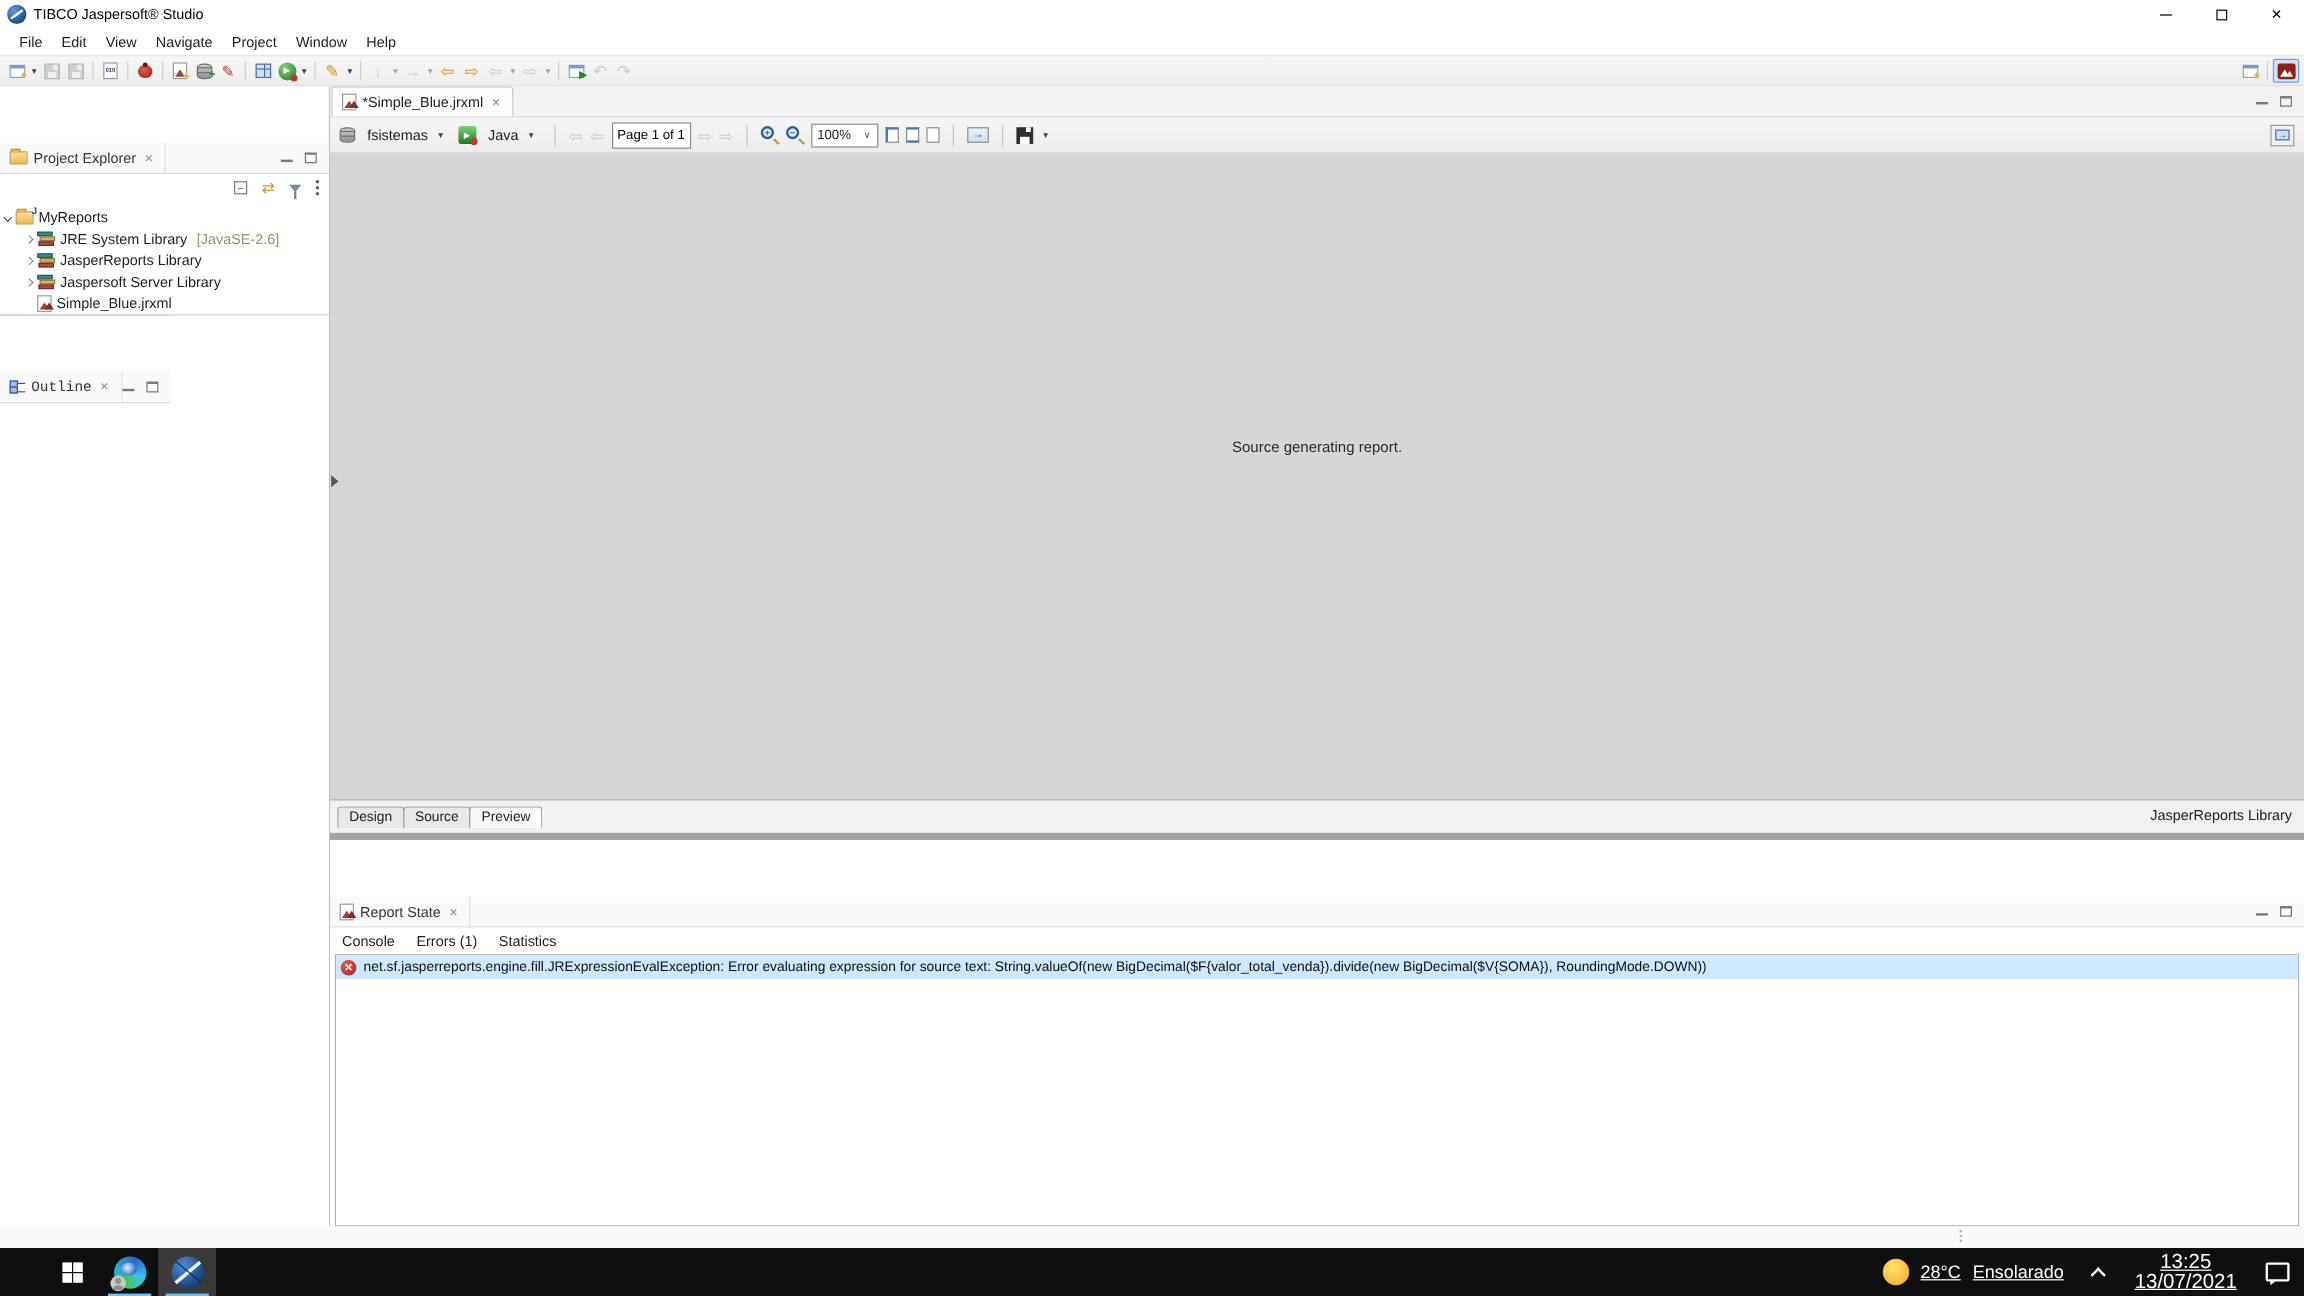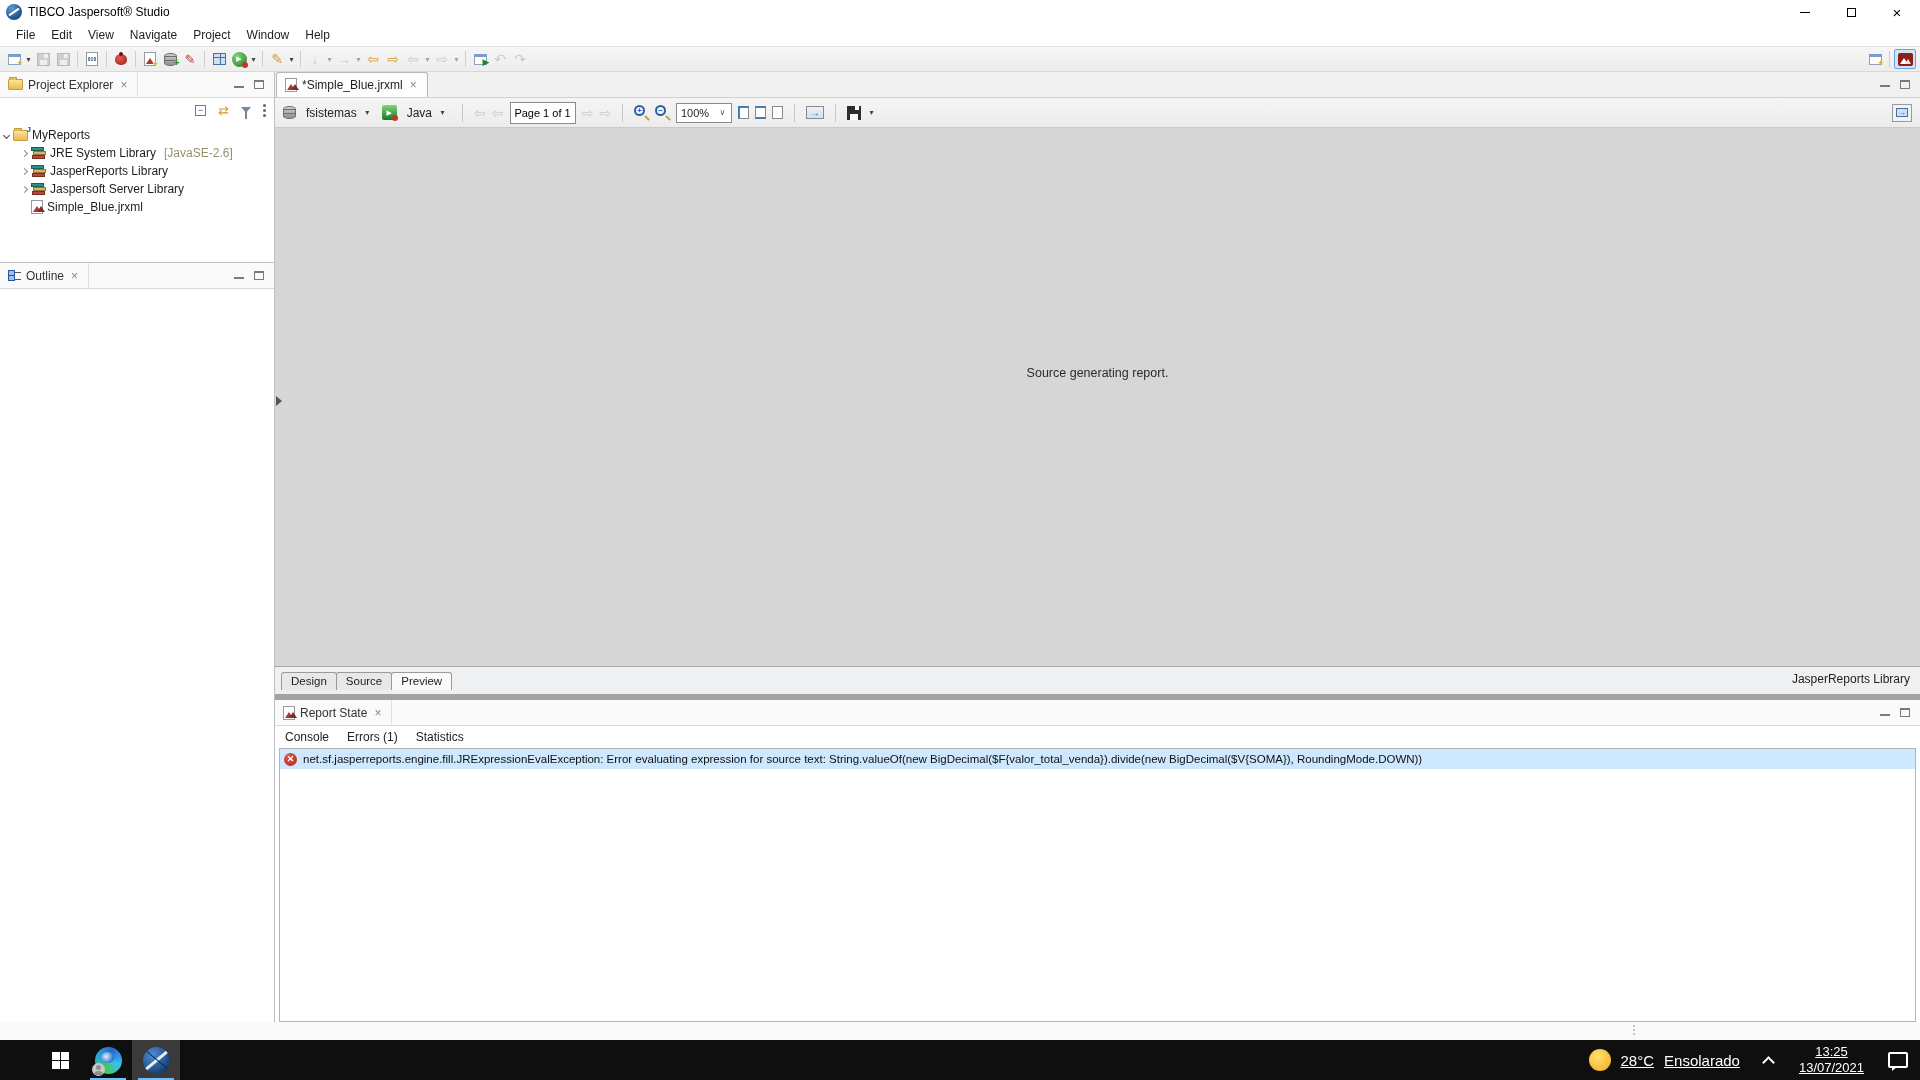--- a/index.html
+++ b/index.html
@@ -60,21 +60,21 @@
   .i-winplay .play { position:absolute; right:-4px; bottom:-3px; color:#1d8a1d; font-size:9px; line-height:9px; }
   .persp-active { width:22px; height:20px; border:1px solid #66a3e0; background:#cfe4f7; display:flex; align-items:center; justify-content:center; border-radius:2px; }
   .i-redtile { width:15px; height:13px; background:#8c1f18; border-radius:2px; position:relative; overflow:hidden; }
   .i-redtile::before { content:""; position:absolute; bottom:2px; left:2px; width:0; height:0; border-left:4px solid transparent; border-right:4px solid transparent; border-bottom:6px solid #fff; }
   .i-redtile::after { content:""; position:absolute; bottom:2px; left:7px; width:0; height:0; border-left:3px solid transparent; border-right:3px solid transparent; border-bottom:5px solid #e8e8e8; }
 
   
   .workbench { height:950px; display:flex; background:#f2f2f2; }
   .left-col { width:275px; flex:0 0 auto; display:flex; flex-direction:column; border-right:1px solid #c0c0c0; background:#fff; }
 
-  .panel-header { height:26px; display:flex; align-items:center; border-bottom:1px solid #d9d9d9; background:#fafafa; padding:0 4px; }
+  .panel-header { height:26px; display:flex; align-items:center; border-bottom:1px solid #d9d9d9; background:#fafafa; padding:0 4px;margin-top:47px; }
   .panel-tab { display:flex; align-items:center; gap:5px; padding:0 8px 0 4px; height:26px; border-right:1px solid #e0e0e0; }
   .panel-title { font-size:12px; color:#333; }
   .tab-close { color:#8a8a8a; font-size:12px; padding:0 2px; }
   .hdr-ctls { margin-left:auto; display:flex; align-items:center; gap:10px; padding-right:6px; }
   .ctl-min { width:10px; height:3px; border-top:2px solid #7a7a7a; margin-top:5px; }
   .ctl-max { width:10px; height:9px; border:1px solid #7a7a7a; border-top:2px solid #7a7a7a; }
 
   .i-folder { width:15px; height:11px; background:linear-gradient(#fbe29a,#ecba55); border:1px solid #c79940; border-radius:1px; position:relative; }
   .i-folder::before { content:""; position:absolute; top:-3px; left:0; width:6px; height:2px; background:#ecba55; border:1px solid #c79940; border-bottom:none; }
   .i-jbadge { position:absolute; top:-6px; right:-4px; color:#2a52a0; font-size:8px; font-weight:bold; }
@@ -98,21 +98,21 @@
   .chev.down { transform:rotate(45deg); border-color:#444; }
   .chev.none { visibility:hidden; }
   .i-lib { width:15px; height:13px; position:relative; flex:0 0 auto; }
   .i-lib i { position:absolute; left:0; width:13px; height:4px; border:1px solid rgba(0,0,0,.35); }
   .i-lib i:nth-child(1){ top:0; background:#2e8f86; }
   .i-lib i:nth-child(2){ top:4px; left:2px; background:#dcb264; }
   .i-lib i:nth-child(3){ top:8px; left:1px; background:#b5483a; }
   .tree-label { font-size:12px; color:#1e1e1e; white-space:nowrap; }
   .tree-decor { font-size:12px; color:#96906e; margin-left:4px; white-space:nowrap; }
 
-  .outline-panel { flex:1; display:flex; flex-direction:column; border-top:1px solid #c0c0c0; }
+  .outline-panel { flex:1; display:flex; flex-direction:row; border-top:1px solid #c0c0c0;font-family:Liberation Mono, monospace; }
   .outline-body { flex:1; background:#fff; }
 
   
   .right-col { flex:1; display:flex; flex-direction:column; min-width:0; }
   .editor-tabbar { height:26px; background:#f1f1f1; border-bottom:1px solid #d0d0d0; display:flex; align-items:flex-end; }
   .editor-tab { height:25px; display:flex; align-items:center; gap:5px; padding:0 8px; background:#fdfdfd;
     border:1px solid #b8b8b8; border-bottom:none; border-radius:3px 3px 0 0; margin-left:1px; }
   .editor-tab .lbl { font-size:12px; }
   .tabbar-ctls { margin-left:auto; display:flex; gap:10px; align-items:center; padding-right:10px; height:26px; }
 
@@ -187,21 +187,21 @@
   .edge-avatar::after { content:""; position:absolute; left:2px; bottom:1px; width:9px; height:4px; border-radius:4px 4px 0 0; background:#8f8f8f; }
   .jss-logo { width:27px; height:27px; border-radius:50%; background:radial-gradient(circle at 35% 30%, #4f8ed6, #163e74 75%); position:relative; overflow:hidden; }
   .jss-logo::before { content:""; position:absolute; left:-2px; top:12px; width:31px; height:3px; background:#e8eef5; transform:rotate(-40deg); }
   .jss-logo::after { content:""; position:absolute; left:-2px; top:12px; width:31px; height:1px; background:#0d2a52; transform:rotate(40deg); }
 
   .tray { margin-left:auto; display:flex; align-items:center; gap:0; padding-right:12px;text-decoration:underline; }
   .weather { display:flex; align-items:center; gap:10px; padding:0 10px; }
   .sun { width:22px; height:22px; border-radius:50%; background:radial-gradient(circle at 40% 35%, #ffe36e, #f2a71b); }
   .weather-text { font-size:15px; color:#fff; white-space:nowrap; }
   .tray-chevron { width:9px; height:9px; border-left:2px solid #fff; border-top:2px solid #fff; transform:rotate(45deg); margin:4px 16px 0 14px; }
-  .clock { text-align:center; font-size:13px; line-height:16px; color:#fff; padding:0 10px; }
+  .clock { text-align:center; font-size:17px; line-height:16px; color:#fff; padding:0 10px; }
   .notif { width:20px; height:16px; border:2px solid #fff; border-radius:2px; position:relative; margin-left:14px; }
   .notif::after { content:""; position:absolute; left:2px; bottom:-5px; width:0; height:0; border-top:4px solid #fff; border-right:5px solid transparent; }
 </style>
 </head>
 <body>
 
 <div class="titlebar">
   <span class="app-icon"></span>
   <span class="title-text">TIBCO Jaspersoft® Studio</span>
   <div class="win-controls">

